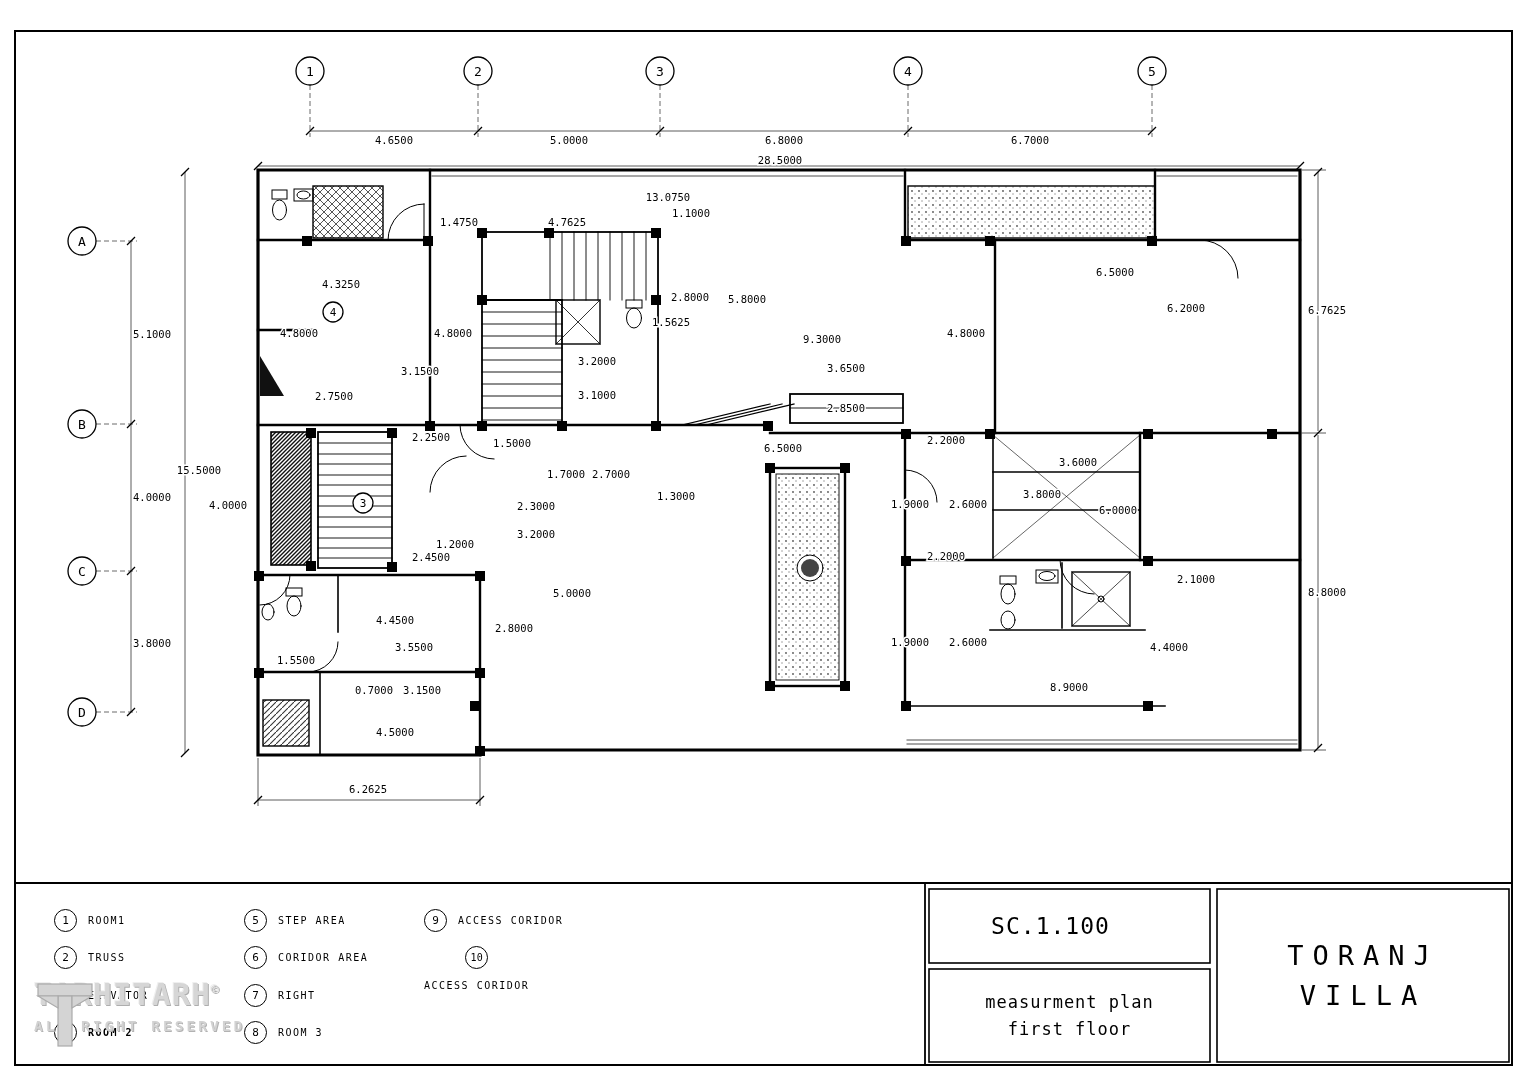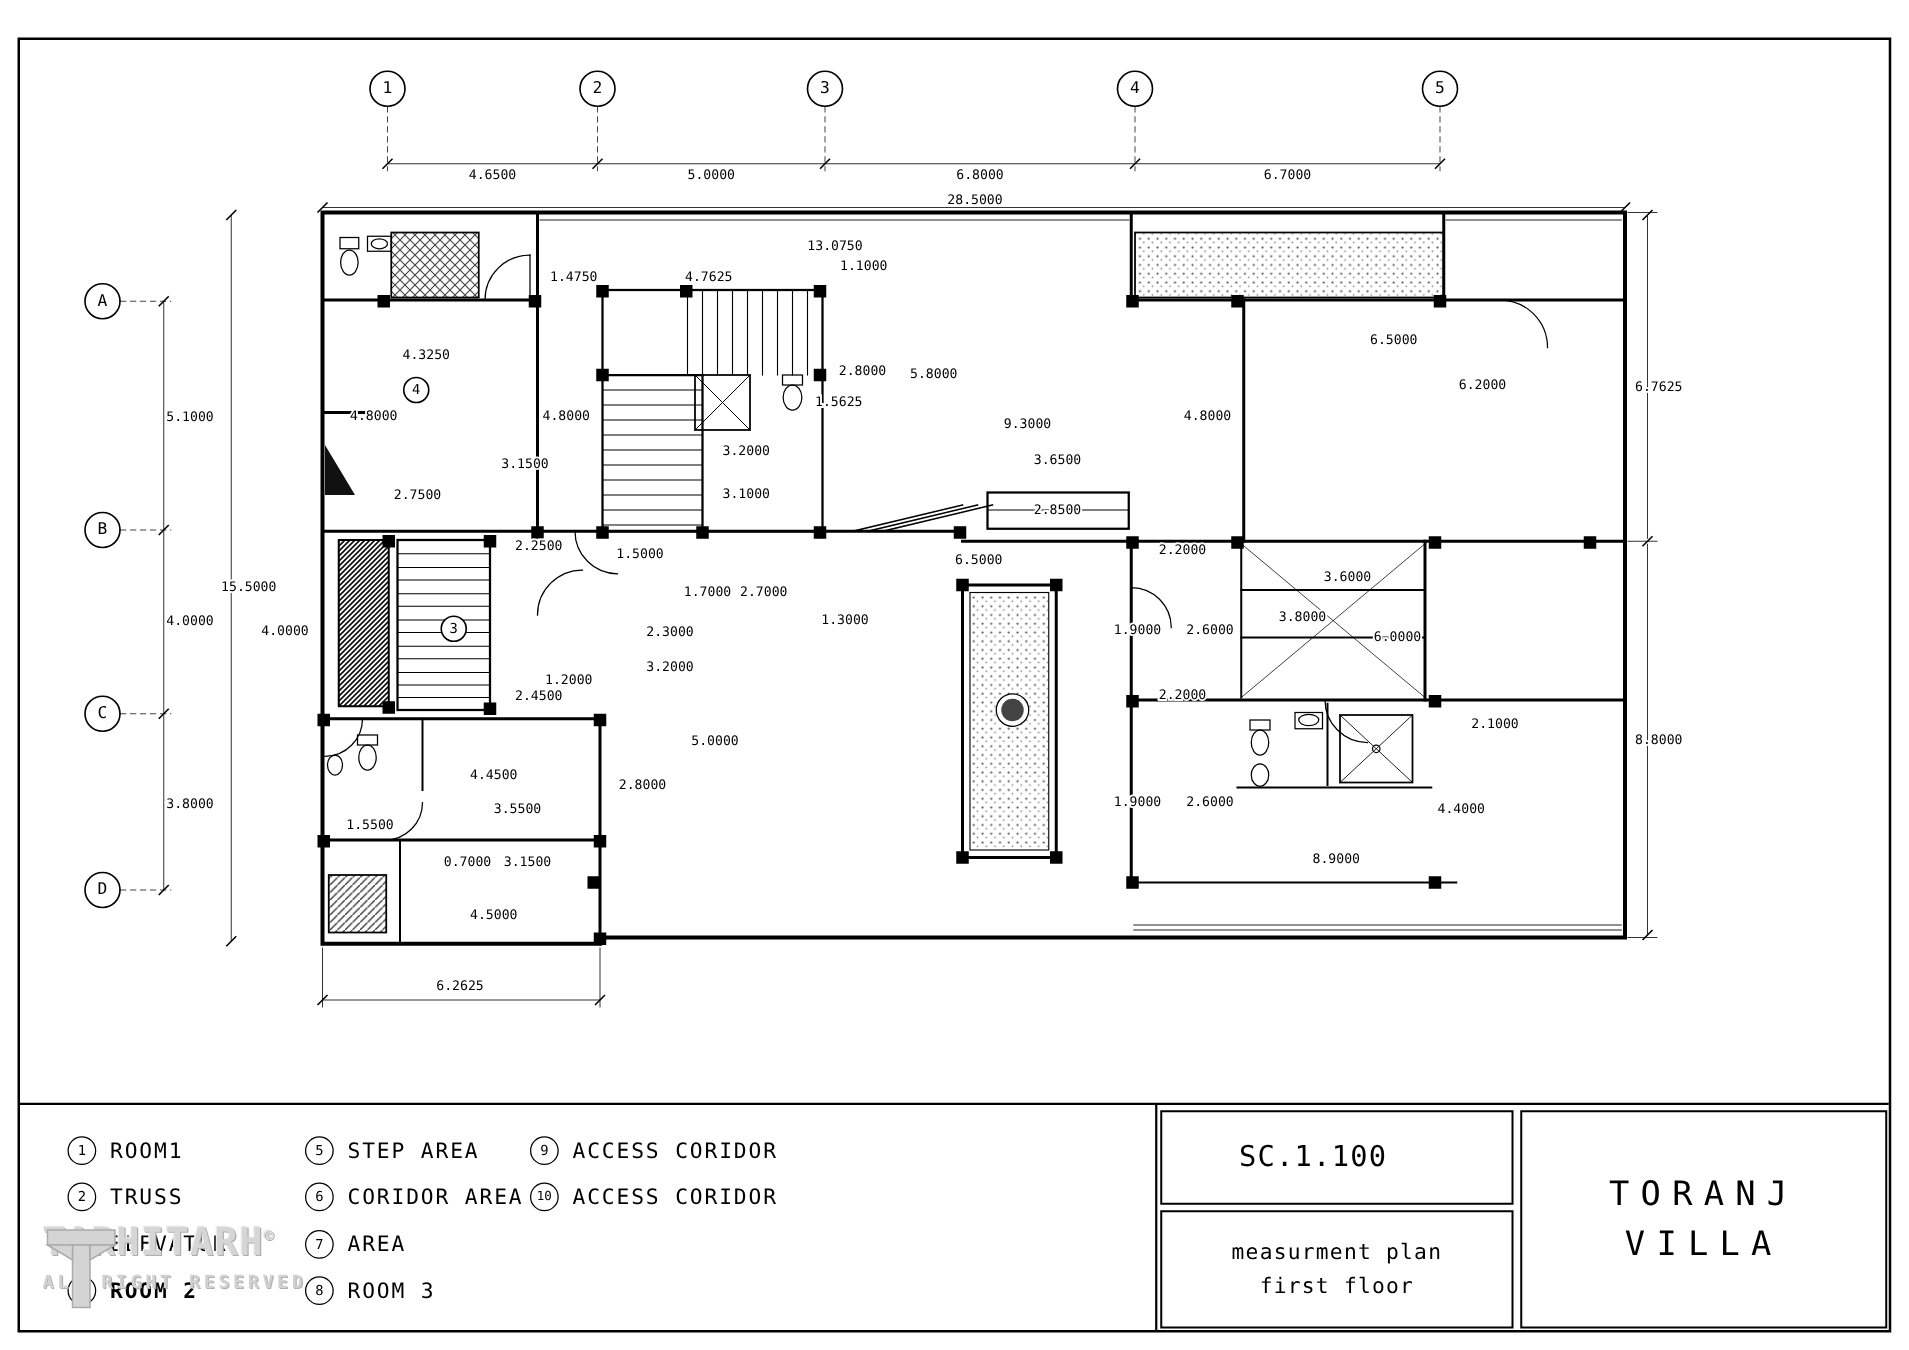--- a/index.html
+++ b/index.html
@@ -13,21 +13,21 @@
        dominant-baseline:central;paint-order:stroke;stroke:#fff;stroke-width:3px}
   .gbub{fill:#fff;stroke:#000;stroke-width:1.3px}
   .gtxt{font-family:"DejaVu Sans Mono",monospace;font-size:13px;fill:#000;text-anchor:middle;dominant-baseline:central}
   .tagtxt{font-family:"DejaVu Sans Mono",monospace;font-size:11px;fill:#000;text-anchor:middle;dominant-baseline:central}
   .gdash{stroke:#444;stroke-width:0.8;stroke-dasharray:5 3}
   .tick{stroke:#000;stroke-width:1.3}
   
   .legend-item{position:absolute;display:flex;align-items:center;gap:11px;white-space:nowrap}
   .lnum{width:23px;height:23px;border:1.6px solid #000;border-radius:50%;display:flex;
         align-items:center;justify-content:center;font-size:11px;letter-spacing:0}
-  .llabel{font-size:17px;letter-spacing:1.5px}
+  .llabel{font-size:10px;letter-spacing:1.5px}
   
   .tb{position:absolute;display:flex;flex-direction:column;align-items:center;justify-content:center;text-align:center}
   .tb-scale{font-size:23px;letter-spacing:1px}
   .tb-plan{font-size:17px;line-height:1.55;letter-spacing:1px}
   .tb-proj{font-size:27px;line-height:1.45;letter-spacing:9px}
   
   .watermark{position:absolute;left:34px;top:976px;display:flex;align-items:flex-start;gap:8px;z-index:5;pointer-events:none}
   .wm-text{display:flex;flex-direction:column}
   .wm-brand{font-size:31px;font-weight:bold;color:#d6d6d6;letter-spacing:1px;
             text-shadow:1px 1px 0 #aeaeae, -1px -1px 0 #efefef}
@@ -415,31 +415,31 @@
       <div class="legend-item" style="left: 244px; top: 909px;">
         <span class="lnum">5</span>
         <span class="llabel">STEP AREA</span>
       </div>
       <div class="legend-item" style="left: 244px; top: 946px;">
         <span class="lnum">6</span>
         <span class="llabel">CORIDOR AREA</span>
       </div>
       <div class="legend-item" style="left: 244px; top: 984px;">
         <span class="lnum">7</span>
-        <span class="llabel">AREA</span>
+        <span class="llabel">RIGHT</span>
       </div>
       <div class="legend-item" style="left: 244px; top: 1021px;">
         <span class="lnum">8</span>
         <span class="llabel">ROOM 3</span>
       </div>
       <div class="legend-item" style="left: 424px; top: 909px;">
         <span class="lnum">9</span>
         <span class="llabel">ACCESS CORIDOR</span>
       </div>
-      <div class="legend-item" style="left: 424px; top: 946px;">
+      <div class="legend-item" style="left: 424px; top: 946px; flex-direction: column;">
         <span class="lnum" style="font-size: 10px;">10</span>
         <span class="llabel">ACCESS CORIDOR</span>
       </div>
     </div>
 
   <div class="tb" style="left:929px;top:889px;width:243px;height:74px">
     <span class="tb-scale">SC.1.100</span>
   </div>
   <div class="tb tb-plan" style="left:929px;top:969px;width:281px;height:93px">
     <span>measurment plan</span>

